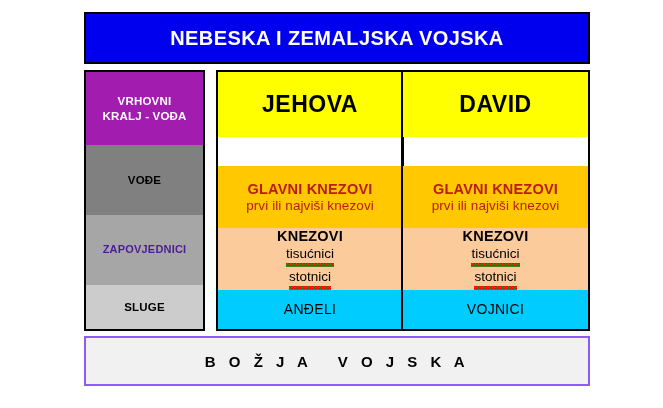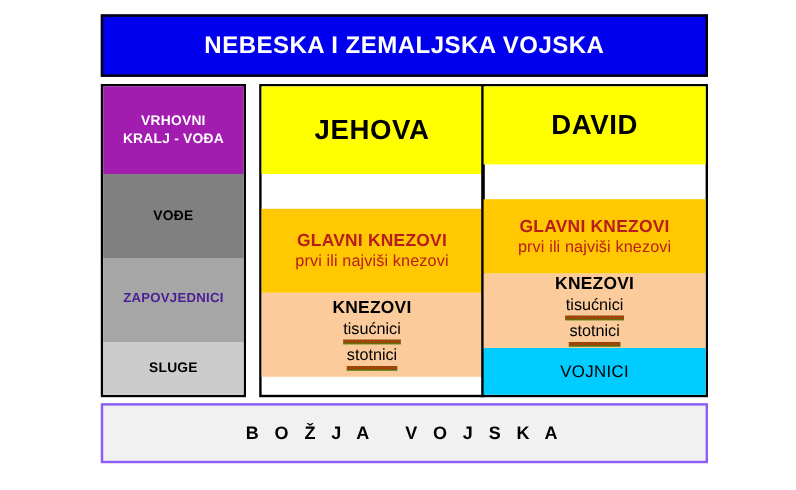--- a/index.html
+++ b/index.html
@@ -214,20 +214,23 @@
         <div class="tier-title">GLAVNI KNEZOVI</div>
         <div class="tier-sub">prvi ili najviši knezovi</div>
       </div>
 
       <div class="cell r3 tier-princes">
         <div class="tier-title">KNEZOVI</div>
         <div><span class="sub-underlined">tisućnici</span></div>
         <div><span class="sub-underlined">stotnici</span></div>
       </div>
 
+      <div class="cell r4 tier-servants">
+        <div class="servant-text">ANĐELI</div>
+      </div>
 
     </div>
 
     <div class="col col-b">
 
       <div class="cell r1 tier-name">
         <div class="name-text">DAVID</div>
       </div>
 
       <div class="cell r2 tier-chiefs">

